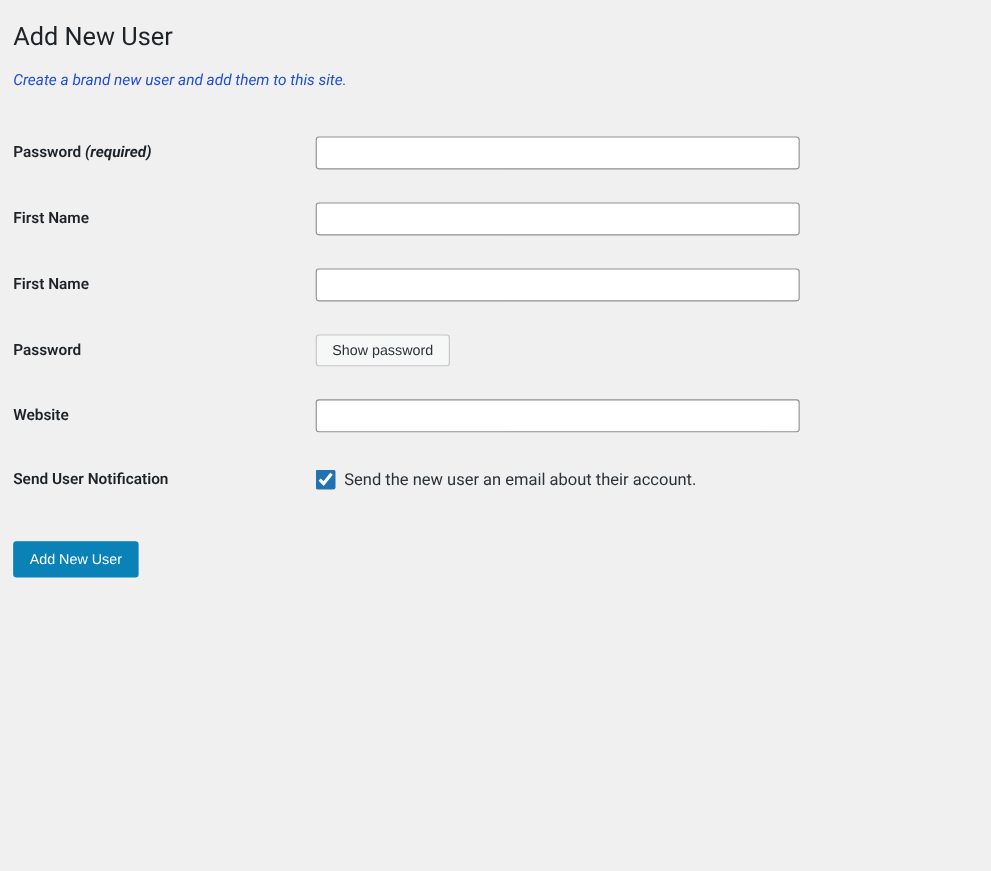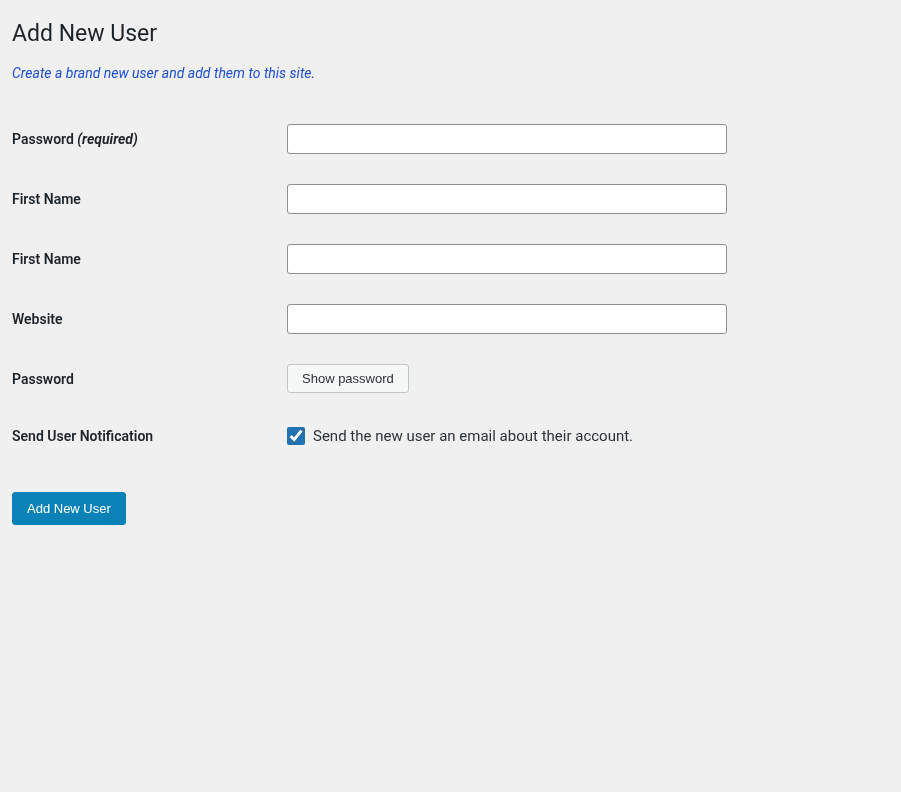--- a/index.html
+++ b/index.html
@@ -133,29 +133,29 @@
         <input type="text" value="" style="">
       </td>
     </tr>
     <tr>
       <th>First Name</th>
       <td>
         <input type="text" value="" style="">
       </td>
     </tr>
     <tr>
+      <th>Password</th>
+      <td>
+        <button type="button" class="button-secondary">Show password</button>
+      </td>
+    </tr>
+    <tr>
       <th>Website</th>
       <td>
         <input type="text" value="" style="">
-      </td>
-    </tr>
-    <tr>
-      <th>Password</th>
-      <td>
-        <button type="button" class="button-secondary">Show password</button>
       </td>
     </tr>
     <tr>
       <th>Send User Notification</th>
       <td>
         <div class="checkbox-wrap">
           <input type="checkbox" checked="" style="">
           <span class="check-label">Send the new user an email about their account.</span>
         </div>
       </td>

